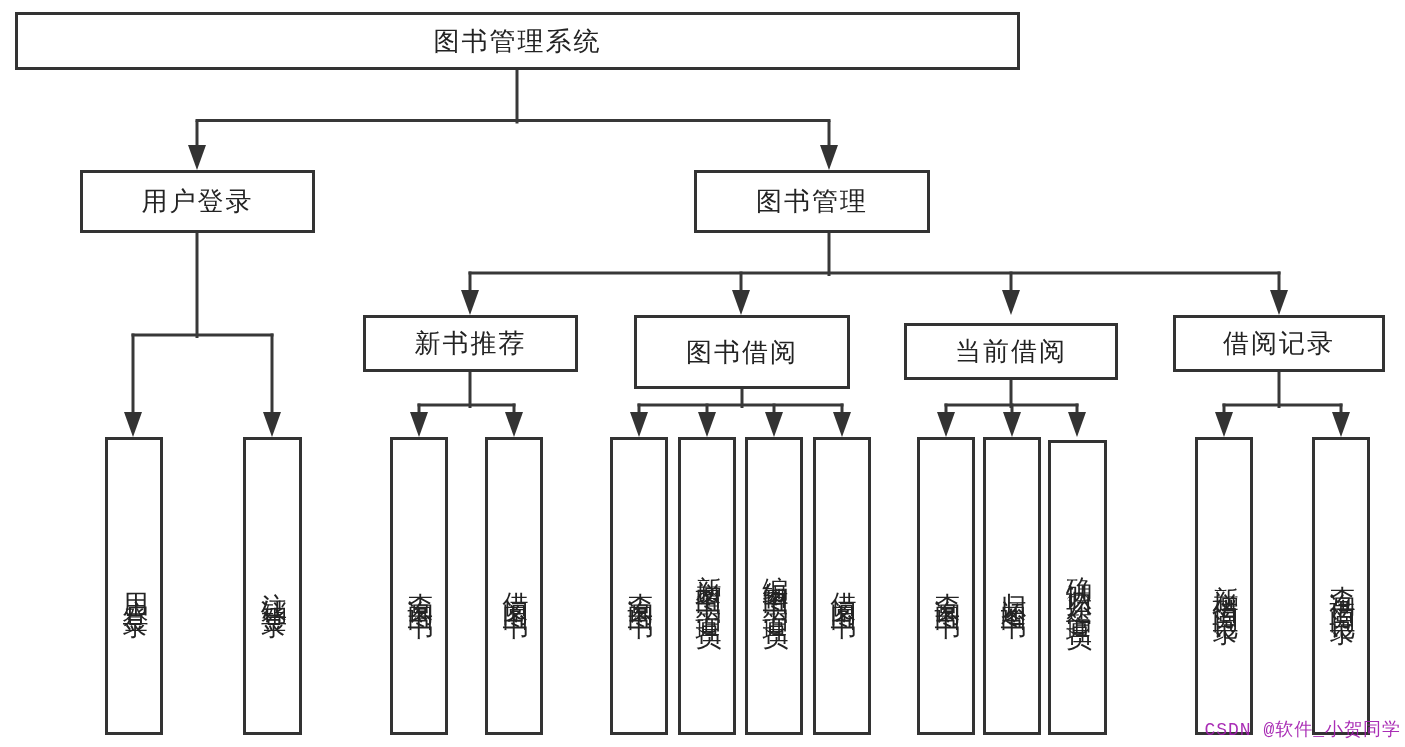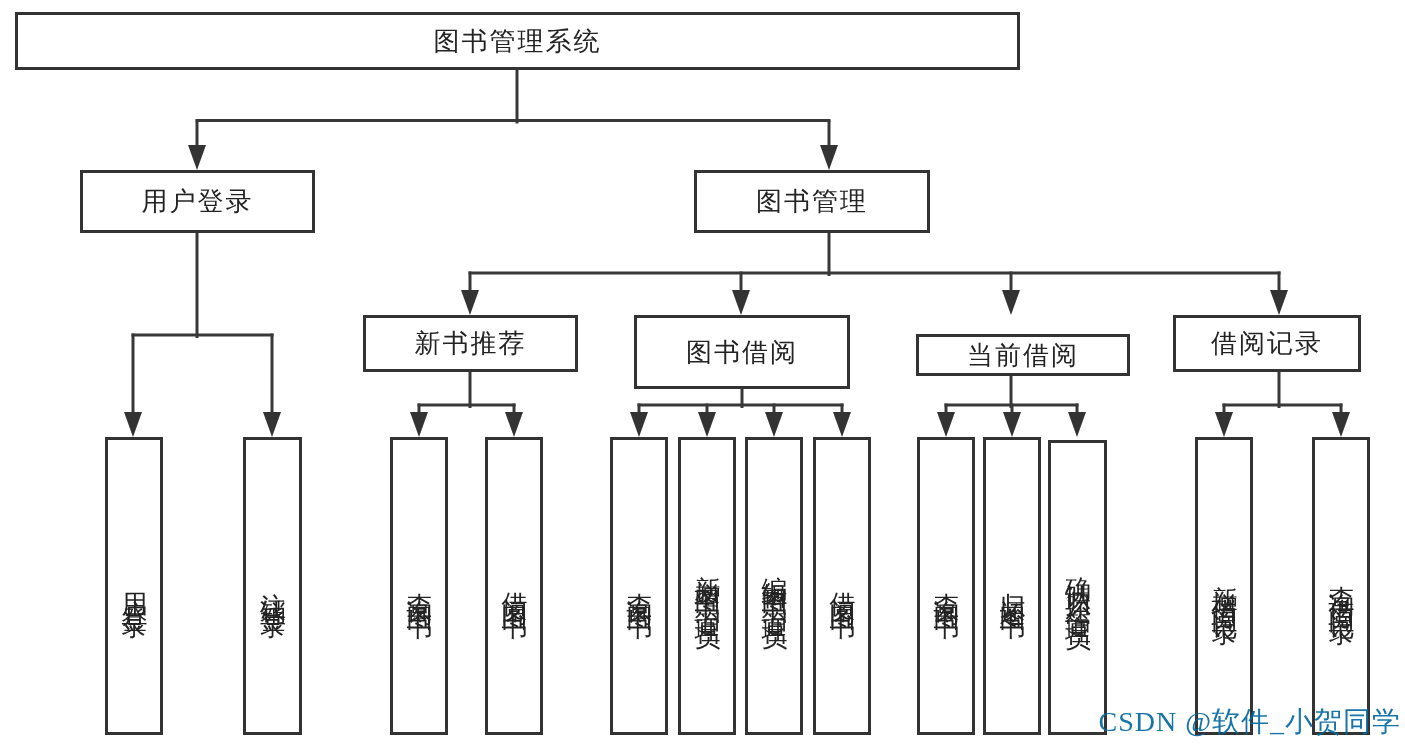--- a/index.html
+++ b/index.html
@@ -1,21 +1,21 @@
 <!DOCTYPE html>
 <html><head>
 <meta charset="utf-8">
 <style>
   html, body { margin: 0; padding: 0; background: #ffffff; }
   #stage {
     position: relative;
     width: 1405px;
     height: 747px;
     background: #ffffff;
-    font-family: Liberation Serif, serif;
+    font-family: Liberation Mono, monospace;
     color: #232323;
     overflow: hidden;
   }
   #connectors {
     position: absolute;
     left: 0; top: 0;
     width: 1405px; height: 747px;
   }
   .node {
     position: absolute;
@@ -36,22 +36,22 @@
     writing-mode: vertical-rl;
     font-size: 26px;
     letter-spacing: 7px;
     line-height: 1;
     max-height: 284px;
   }
   .watermark {
     position: absolute;
     right: 4px;
     bottom: 6px;
-    font-size: 28px;
-    color: #0369a1;
+    font-size: 18px;
+    color: #a21caf;
     opacity: 0.92;
     letter-spacing: 1px;
     z-index: 3;
     white-space: nowrap;
   }
 </style>
 </head>
 <body>
 
 <div id="stage">
@@ -134,24 +134,24 @@
   <div class="node" style="left:694px; top:170px; width:236px; height:63px;">
     <span class="h-label">图书管理</span>
   </div>
 
   <div class="node" style="left:363px; top:315px; width:215px; height:57px;text-align:right;">
     <span class="h-label">新书推荐</span>
   </div>
   <div class="node" style="left:634px; top:315px; width:216px; height:74px;">
     <span class="h-label">图书借阅</span>
   </div>
-  <div class="node" style="left:904px; top:334px; width:214px; height:42px;margin-left:12px;">
+  <div class="node" style="left:904px; top:323px; width:214px; height:57px;">
     <span class="h-label">当前借阅</span>
   </div>
-  <div class="node" style="left:1173px; top:315px; width:188px; height:57px;">
+  <div class="node" style="left:1173px; top:315px; width:212px; height:57px;">
     <span class="h-label">借阅记录</span>
   </div>
 
   <div class="node" style="left:105px; top:437px; width:58px; height:298px;">
     <span class="v-label">用户登录</span>
   </div>
   <div class="node" style="left:243px; top:437px; width:59px; height:298px;">
     <span class="v-label">注销登录</span>
   </div>
   <div class="node" style="left:390px; top:437px; width:58px; height:298px;">

